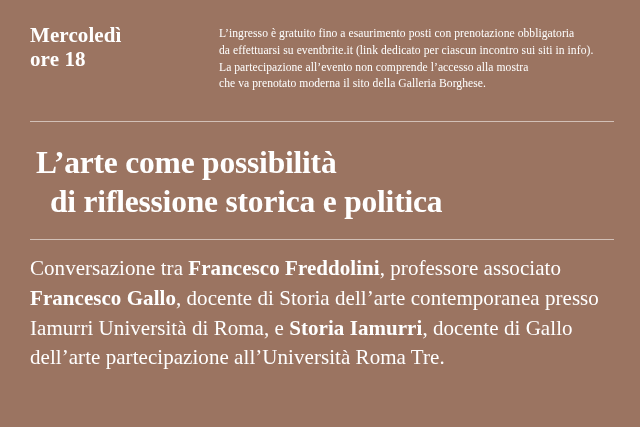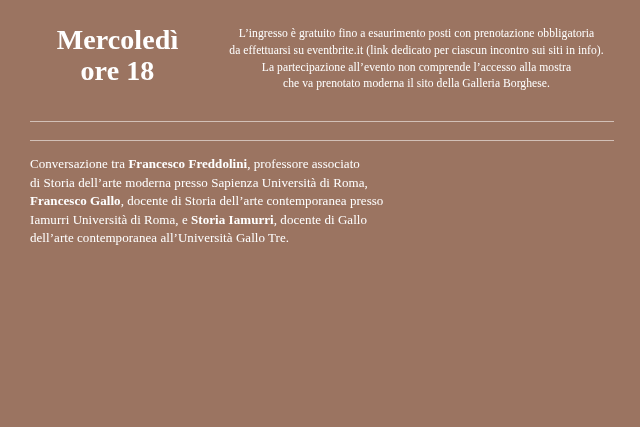--- a/index.html
+++ b/index.html
@@ -28,39 +28,37 @@
   .top {
     display: flex;
     flex-direction: row;
     align-items: flex-start;
     gap: 14px;
   }
   .date-block {
     flex: 0 0 auto;
     width: 175px;
     font-weight: bold;
-    font-size: 28px;
+    font-size: 21px;
     line-height: 1.12;
     letter-spacing: 0.1px;
     padding-top: 2px;
-    text-align: center;
   }
   .date-block div {
     white-space: nowrap;
   }
   .note-block {
     flex: 1 1 auto;
     font-size: 11.6px;
     line-height: 1.45;
     padding-top: 4px;
     letter-spacing: 0.05px;
   }
   .note-block div {
     white-space: nowrap;
-    text-align: center;
   }
 
   
   .rule {
     border: 0;
     border-top: 1px solid rgba(255,255,255,0.55);
     margin: 0;
     width: 100%;
   }
   .rule-top {
@@ -80,21 +78,21 @@
   }
   .title div {
     white-space: nowrap;
   }
   .title .line2 {
     padding-left: 14px;
   }
 
   
   .body-text {
-    font-size: 13px;
+    font-size: 21px;
     line-height: 1.42;
     padding-top: 14px;
     letter-spacing: 0.05px;
   }
   .body-text b {
     font-weight: bold;
   }
   .body-text .ln {
     white-space: nowrap;
     display: block;
@@ -116,24 +114,27 @@
       <div>L’ingresso è gratuito fino a esaurimento posti con prenotazione obbligatoria</div>
       <div>da effettuarsi su eventbrite.it (link dedicato per ciascun incontro sui siti in info).</div>
       <div>La partecipazione all’evento non comprende l’accesso alla mostra</div>
       <div>che va prenotato  moderna il sito della Galleria Borghese.</div>
     </div>
 
   </div>
 
   <hr class="rule rule-top">
 
+  <div class="title">
+    <div class="line1">L’arte come possibilità</div>
+    <div class="line2">di riflessione storica e politica</div>
+  </div>
 
   <hr class="rule rule-mid">
 
   <div class="body-text">
     <span class="ln"><span>Conversazione tra </span><b>Francesco Freddolini</b><span>, professore associato</span></span>
-    <span class="ln">di Storia dell’arte moderna presso Sapienza Università di Roma,</span>
     <span class="ln"><b>Francesco Gallo</b><span>, docente di Storia dell’arte contemporanea presso</span></span>
     <span class="ln"><span>Iamurri Università di Roma, e </span><b>Storia Iamurri</b><span>,  docente di Gallo</span></span>
-    <span class="ln">dell’arte contemporanea all’Università Gallo Tre.</span>
+    <span class="ln">dell’arte partecipazione all’Università Roma Tre.</span>
   </div>
 
 </div>
 
 </body></html>

